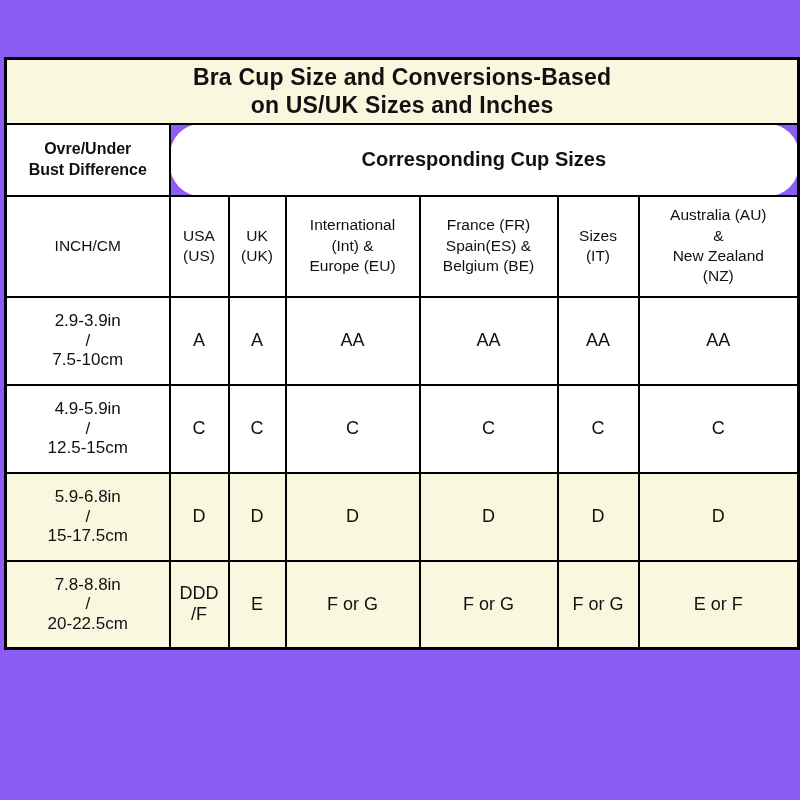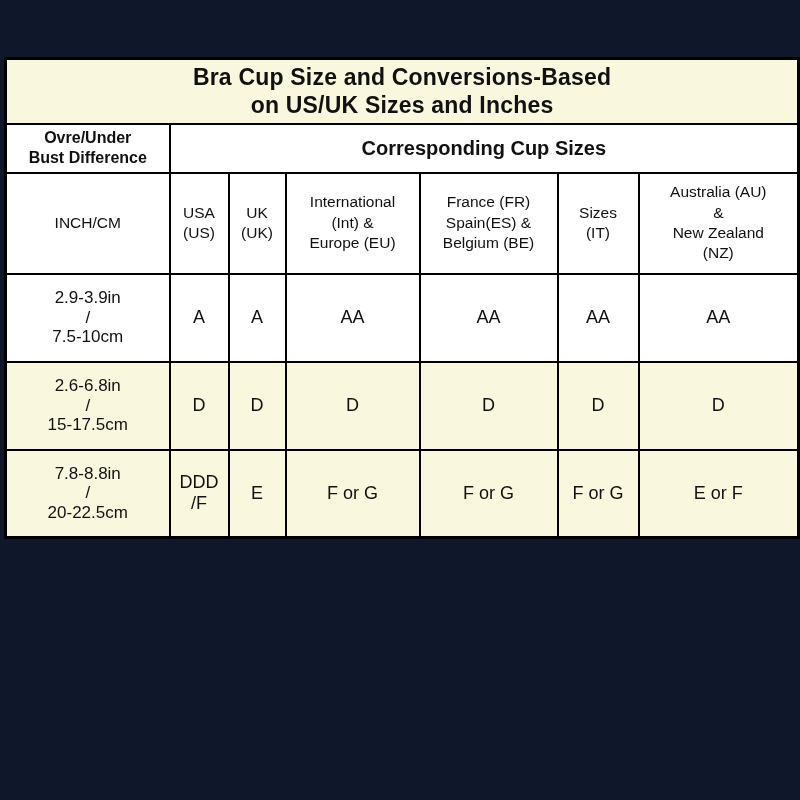--- a/index.html
+++ b/index.html
@@ -5,21 +5,21 @@
   * { margin: 0; padding: 0; box-sizing: border-box; }
   html, body {
     width: 800px; height: 800px;
     background: #ffffff;
     font-family: "Liberation Sans", sans-serif;
     color: #111111;
   }
   .page {
     position: relative;
     width: 800px; height: 800px;
-    background: #0f172a;
+    background: #8b5cf6;
     overflow: hidden;
   }
   table.conv-table {
     position: absolute;
     left: 4px; top: 57px;
     width: 793px;
     border-collapse: collapse;
     table-layout: fixed;
     border: 3px solid #000000;
   }
@@ -35,28 +35,29 @@
   .cream { background: #FAF7DF; }
   tr.shaded td { background: #FAF7DF; }
   .title-cell {
     height: 65px;
     font-size: 23px;
     font-weight: bold;
     line-height: 1.22;
     letter-spacing: 0.2px;
   }
   .bust-header {
-    height: 49px;
+    height: 72px;
     font-size: 16px;
     font-weight: bold;
     line-height: 1.28;
   }
   .group-header {
     font-size: 20px;
     font-weight: bold;
+    border-radius: 31px;
   }
   .colhead-row td {
     height: 101px;
     font-size: 15.5px;
     line-height: 1.32;
   }
   .data-row td { height: 88px; }
   .range-cell {
     font-size: 17px;
     line-height: 1.16;
@@ -114,22 +115,33 @@
         <td class="range-cell">2.9-3.9in
 /
 7.5-10cm</td>
         <td class="val-cell">A</td>
         <td class="val-cell">A</td>
         <td class="val-cell">AA</td>
         <td class="val-cell">AA</td>
         <td class="val-cell">AA</td>
         <td class="val-cell">AA</td>
       </tr>
+      <tr class="data-row">
+        <td class="range-cell">4.9-5.9in
+/
+12.5-15cm</td>
+        <td class="val-cell">C</td>
+        <td class="val-cell">C</td>
+        <td class="val-cell">C</td>
+        <td class="val-cell">C</td>
+        <td class="val-cell">C</td>
+        <td class="val-cell">C</td>
+      </tr>
       <tr class="data-row shaded">
-        <td class="range-cell">2.6-6.8in
+        <td class="range-cell">5.9-6.8in
 /
 15-17.5cm</td>
         <td class="val-cell">D</td>
         <td class="val-cell">D</td>
         <td class="val-cell">D</td>
         <td class="val-cell">D</td>
         <td class="val-cell">D</td>
         <td class="val-cell">D</td>
       </tr>
       <tr class="data-row shaded">

